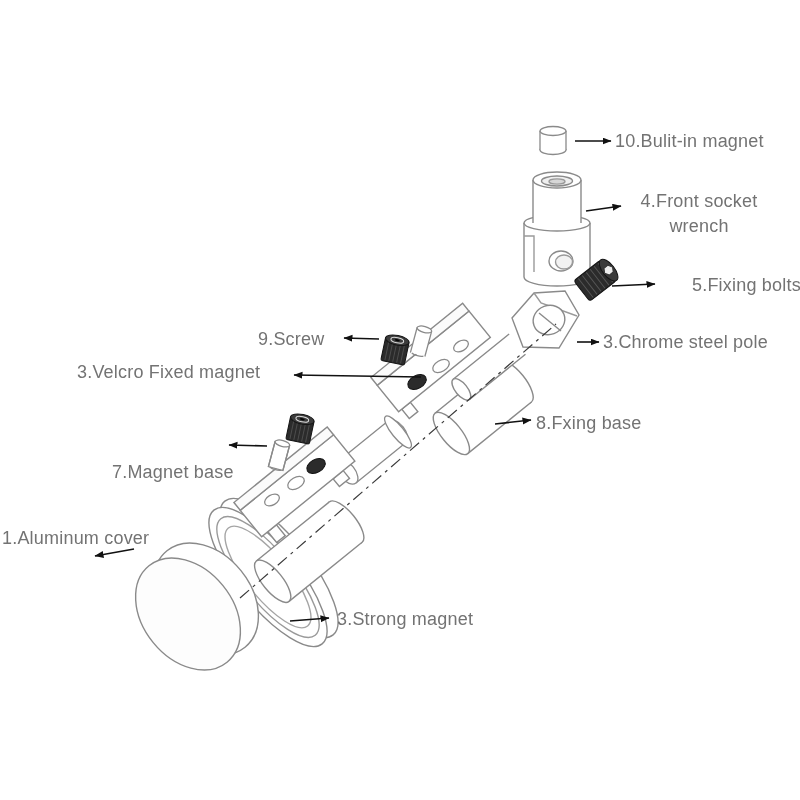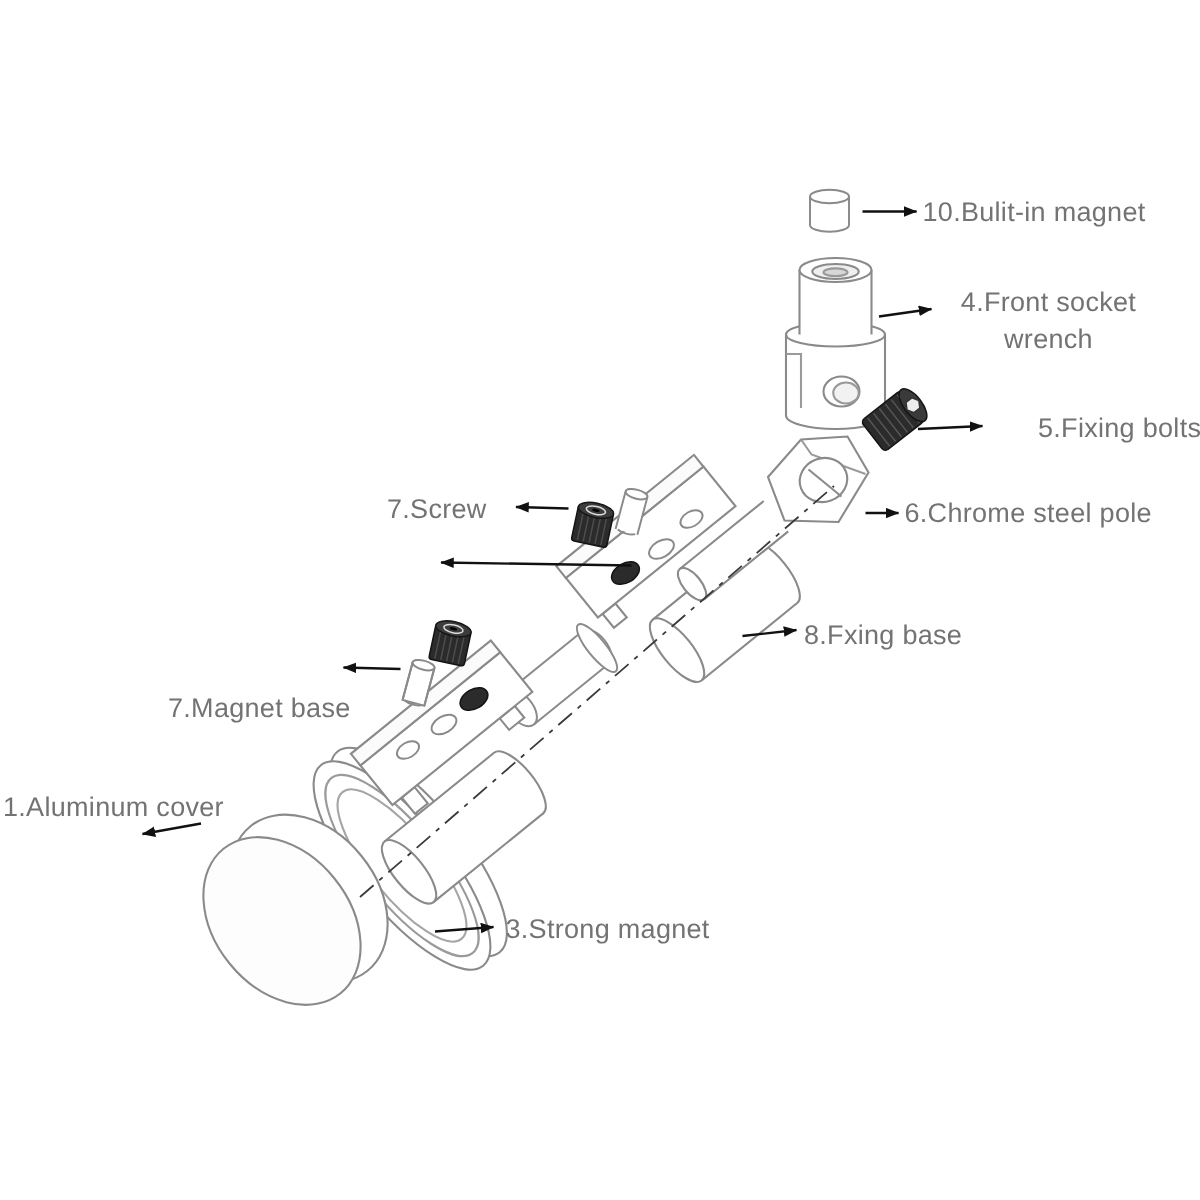--- a/index.html
+++ b/index.html
@@ -193,21 +193,22 @@
     <path d="M577,342 L599,342" marker-end="url(#ah)"></path>
     <path d="M267,446 L229,445" marker-end="url(#ah)"></path>
     <path d="M495,424 L531,420" marker-end="url(#ah)"></path>
     <path d="M586,211 L621,206" marker-end="url(#ah)"></path>
     <path d="M575,141 L611,141" marker-end="url(#ah)"></path>
   </g>
 </svg>
 
 <div class="label" style="left:2px;   top:527px;text-align:center;">1.Aluminum cover</div>
 <div class="label" style="left:337px; top:608px;">3.Strong magnet</div>
-<div class="label" style="left:258px; top:328px;">7.Screw</div>
+<div class="label" style="left:77px;  top:361px;">3.Velcro Fixed magnet</div>
+<div class="label" style="left:258px; top:328px;">9.Screw</div>
 <div class="label" style="left:660px; top:274px;margin-left:32px;">5.Fixing bolts</div>
-<div class="label" style="left:603px; top:331px;">6.Chrome steel pole</div>
+<div class="label" style="left:603px; top:331px;">3.Chrome steel pole</div>
 <div class="label" style="left:84px;  top:461px;margin-left:28px;">7.Magnet base</div>
 <div class="label" style="left:536px; top:412px;">8.Fxing base</div>
 <div class="label two-line" style="left:624px; top:189px;">4.Front socket wrench</div>
 <div class="label" style="left:615px; top:130px;">10.Bulit-in magnet</div>
 
 </div>
 
 </body></html>

